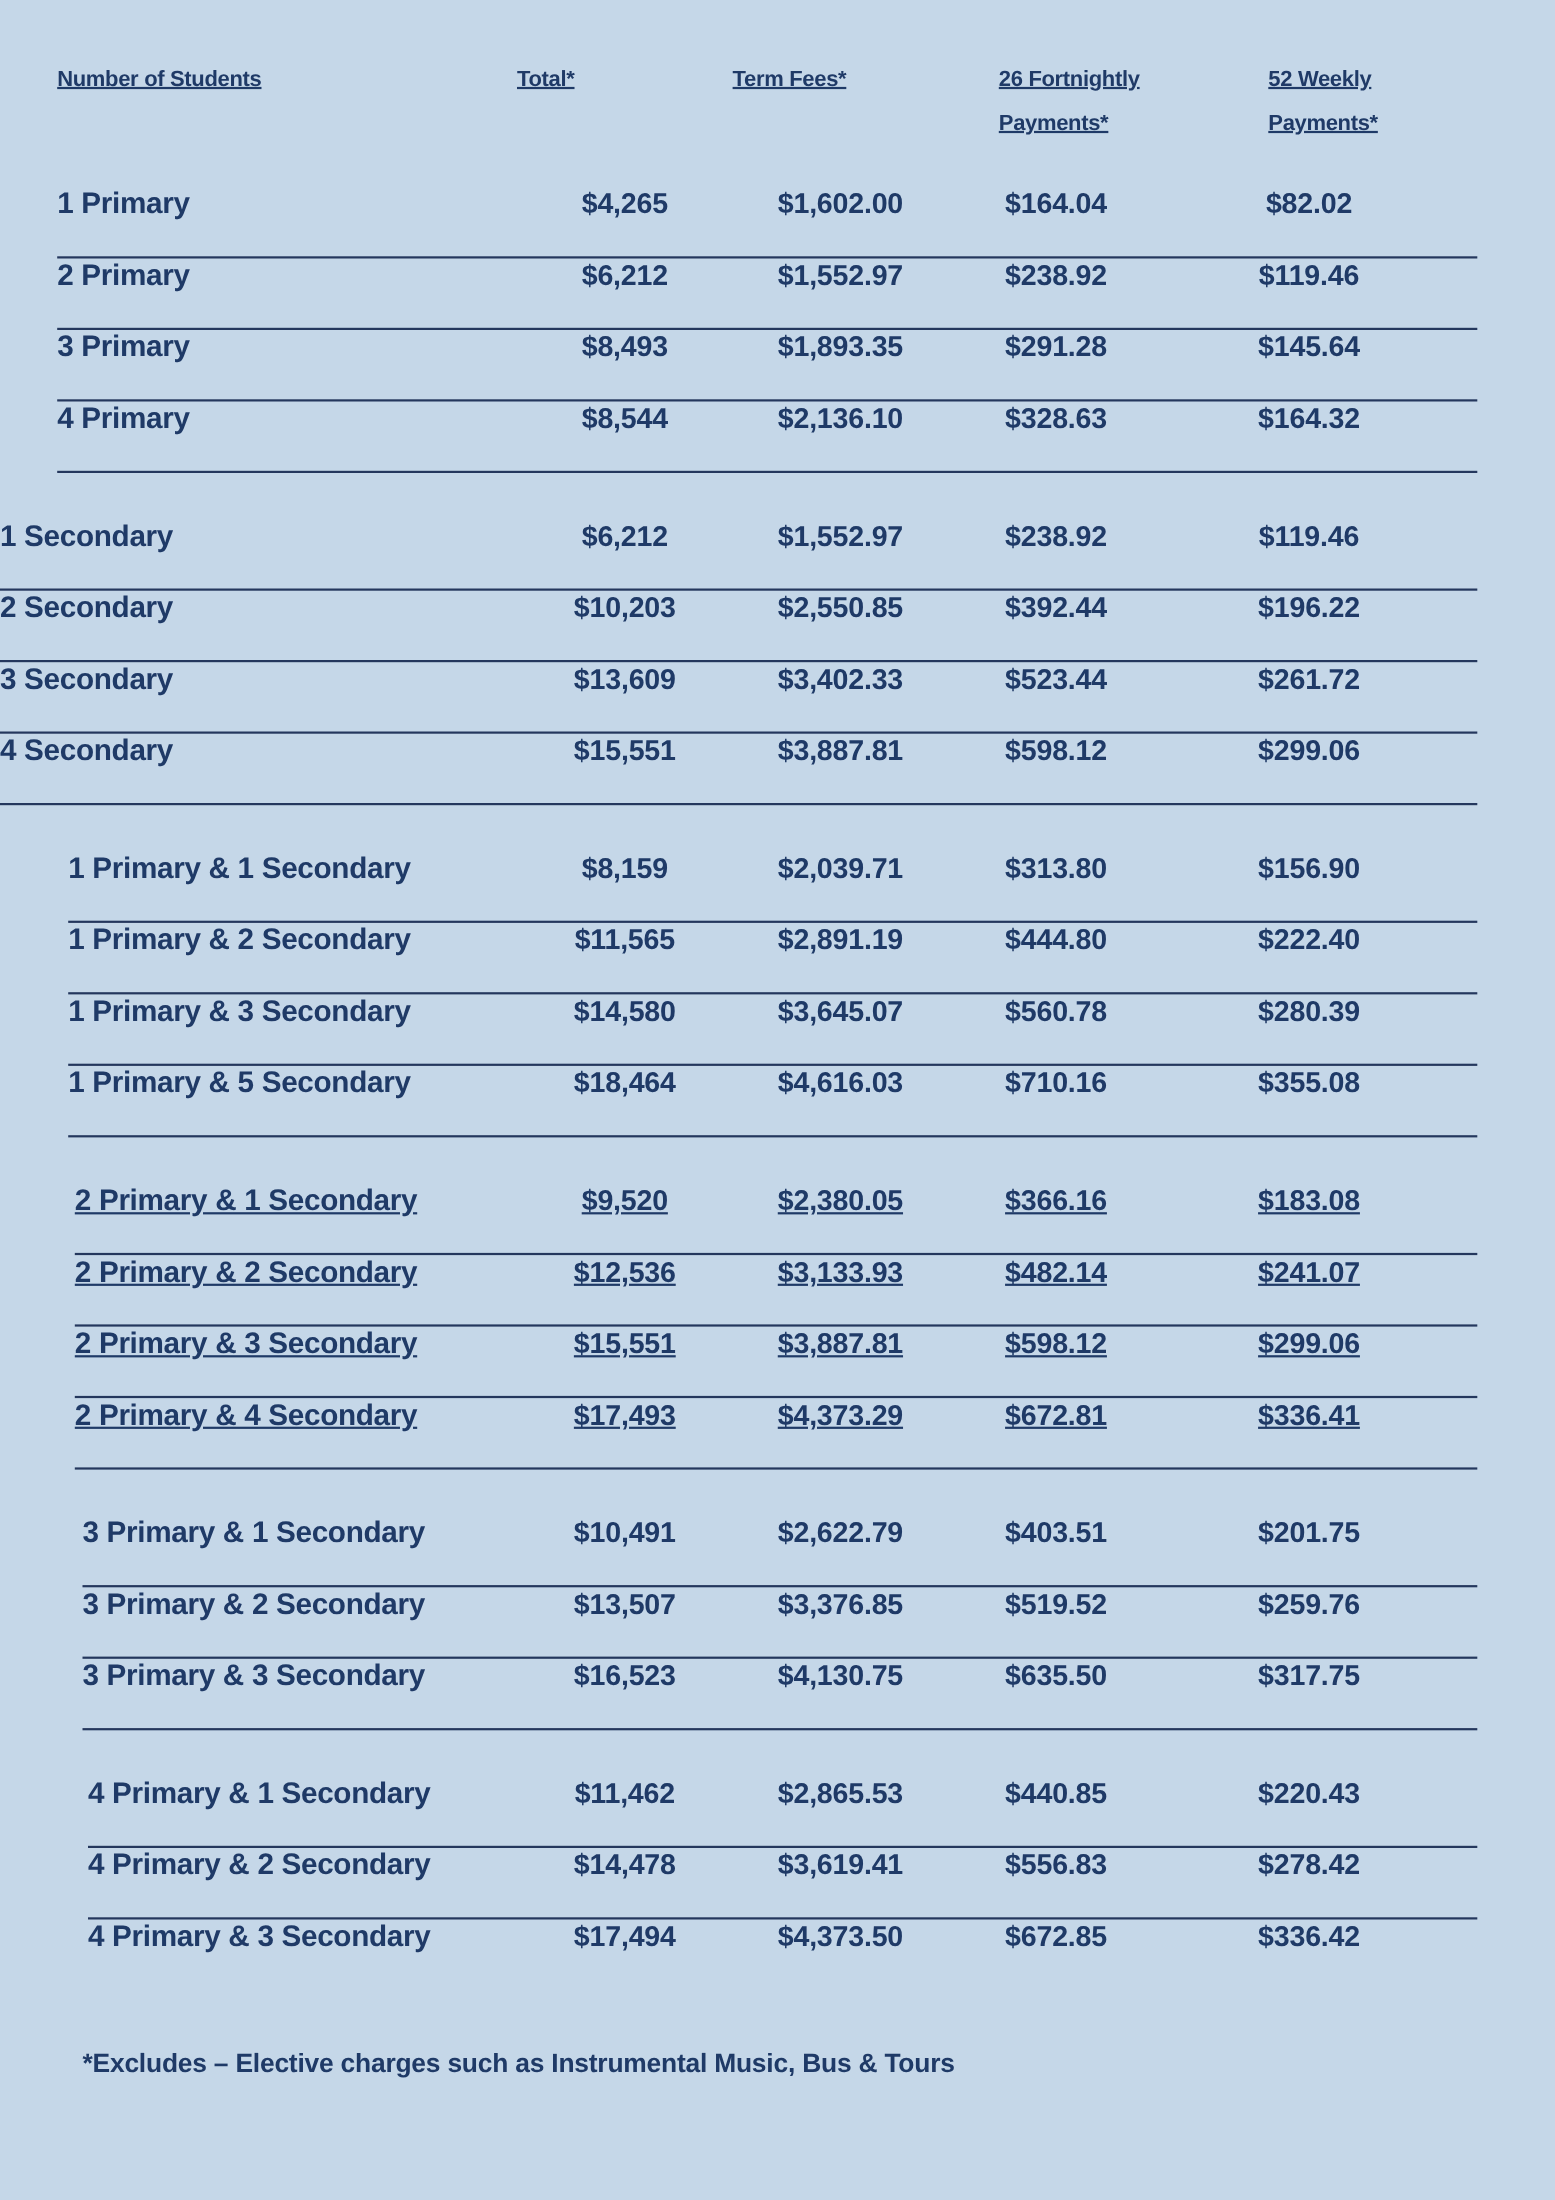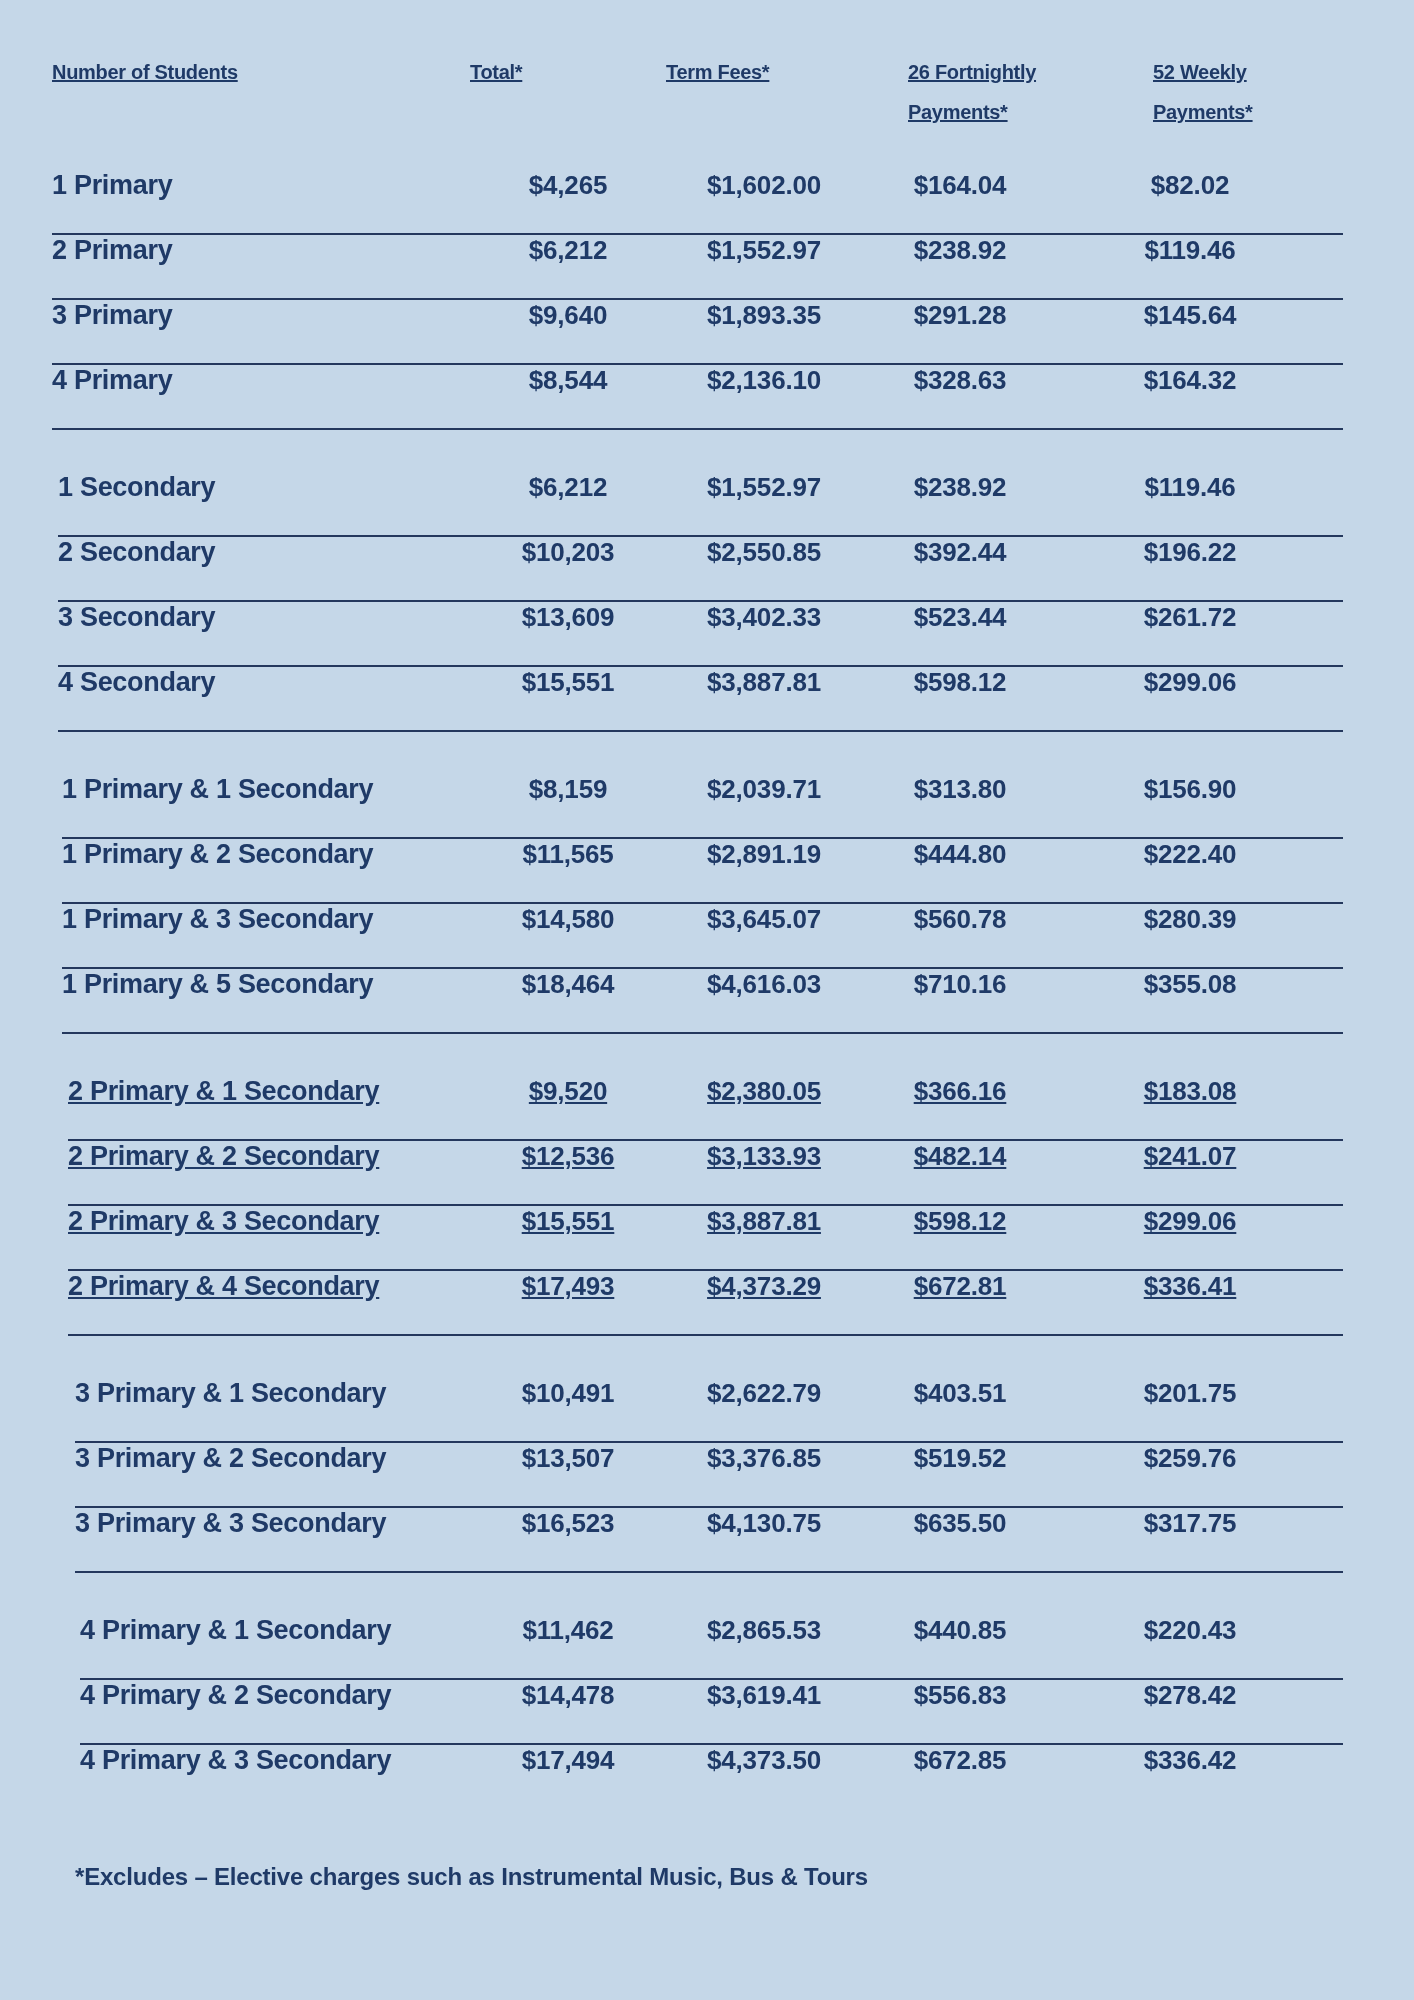--- a/index.html
+++ b/index.html
@@ -30,21 +30,21 @@
   .header .hlabel{flex:1;}
   .header .hval{width:196px;text-align:left;box-sizing:border-box;}
   .header .h4{width:196px;text-align:left;padding-left:46px;box-sizing:border-box;}
   .header .h5{width:285px;text-align:left;padding-left:95px;box-sizing:border-box;}
   .header .hline{display:block;}
   
   #groups{margin-right:71px;}
   .group{margin-top:42px;}
   .group:first-child{margin-top:38px;}
   .group:nth-child(1){margin-left:52px;}
-  .group:nth-child(2){margin-left:58px;}
+  .group:nth-child(2){}
   .group:nth-child(3){margin-left:62px;}
   .group:nth-child(4){margin-left:68px;text-decoration:underline;}
   .group:nth-child(5){margin-left:75px;}
   .group:nth-child(6){margin-left:80px;}
   .row{
     display:flex;
     align-items:flex-start;
     height:63px;
     border-bottom:2px solid var(--line);
   }
@@ -104,21 +104,21 @@
       </div>
       <div class="row">
         <div class="cell label">2 Primary</div>
         <div class="cell val">$6,212</div>
         <div class="cell val">$1,552.97</div>
         <div class="cell val">$238.92</div>
         <div class="cell val c5">$119.46</div>
       </div>
       <div class="row">
         <div class="cell label">3 Primary</div>
-        <div class="cell val">$9,640</div>
+        <div class="cell val">$8,493</div>
         <div class="cell val">$1,893.35</div>
         <div class="cell val">$291.28</div>
         <div class="cell val c5">$145.64</div>
       </div>
       <div class="row">
         <div class="cell label">4 Primary</div>
         <div class="cell val">$8,544</div>
         <div class="cell val">$2,136.10</div>
         <div class="cell val">$328.63</div>
         <div class="cell val c5">$164.32</div>

